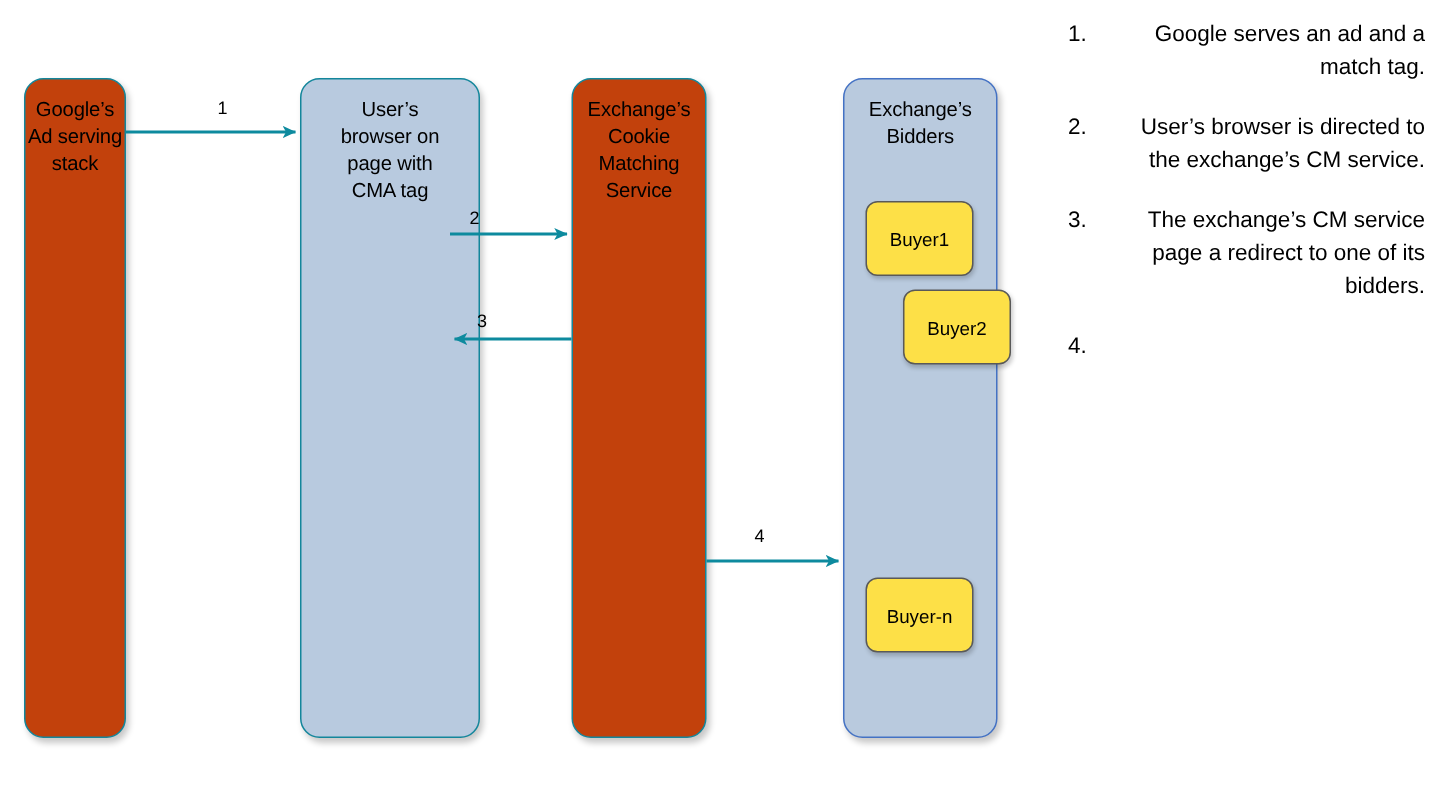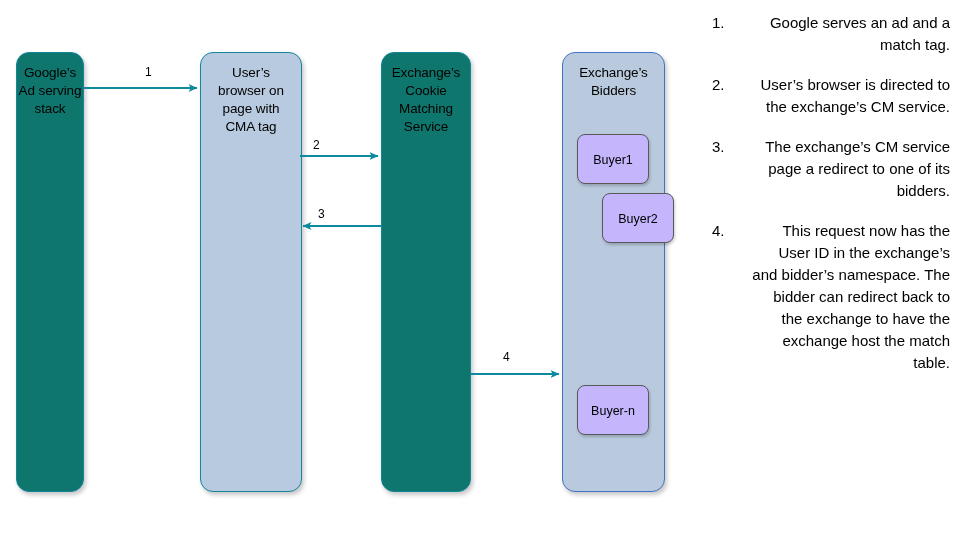--- a/index.html
+++ b/index.html
@@ -29,21 +29,21 @@
     box-sizing: border-box;
     border-radius: 13px;
     text-align: center;
     font-size: 13.5px;
     line-height: 18px;
     padding-top: 11px;
     box-shadow: 2px 3px 4px rgba(0,0,0,0.22);
     letter-spacing: -0.1px;
   }
   .lane-green {
-    background: #0f766e;
+    background: #c2410c;
     border: 1.3px solid #13869b;
   }
   .lane-blue-teal {
     background: #b8cadf;
     border: 1.3px solid #13869b;
   }
   .lane-blue-royal {
     background: #b9cade;
     border: 1.3px solid #4472c4;
   }
@@ -51,21 +51,21 @@
     display: block;
     white-space: pre-line;
   }
 
   
   .buyer {
     position: absolute;
     box-sizing: border-box;
     width: 72px;
     height: 50px;
-    background: #c4b5fd;
+    background: #fde047;
     border: 1px solid #595959;
     border-radius: 8px;
     font-size: 12.5px;
     line-height: 50px;
     text-align: center;
     box-shadow: 1px 2px 3px rgba(0,0,0,0.20);
   }
 
   
   .arrow-svg {
@@ -112,21 +112,21 @@
 <body>
 
 <div id="diagram">
 
   <div class="lane lane-green" style="left:16px; top:52px; width:68px; height:440px;">
     <span class="lane-title">Google’s
 Ad serving
 stack</span>
   </div>
 
-  <div class="lane lane-blue-teal" style="left:200px; top:52px; width:102px; height:440px;">
+  <div class="lane lane-blue-teal" style="left:200px; top:52px; width:120px; height:440px;">
     <span class="lane-title">User’s
 browser on
 page with
 CMA tag</span>
   </div>
 
   <div class="lane lane-green" style="left:381px; top:52px; width:90px; height:440px;">
     <span class="lane-title">Exchange’s
 Cookie
 Matching
@@ -186,16 +186,15 @@
     <span class="note-text">User’s browser is directed to the exchange’s CM service.</span>
   </div>
 
   <div class="note">
     <span class="note-num">3.</span>
     <span class="note-text">The exchange’s CM service page a redirect to one of its bidders.</span>
   </div>
 
   <div class="note">
     <span class="note-num">4.</span>
-    <span class="note-text">This request now has the User ID in the exchange’s and bidder’s namespace. The bidder can redirect back to the exchange to have the exchange host the match table.</span>
   </div>
 
 </div>
 
 </body></html>

